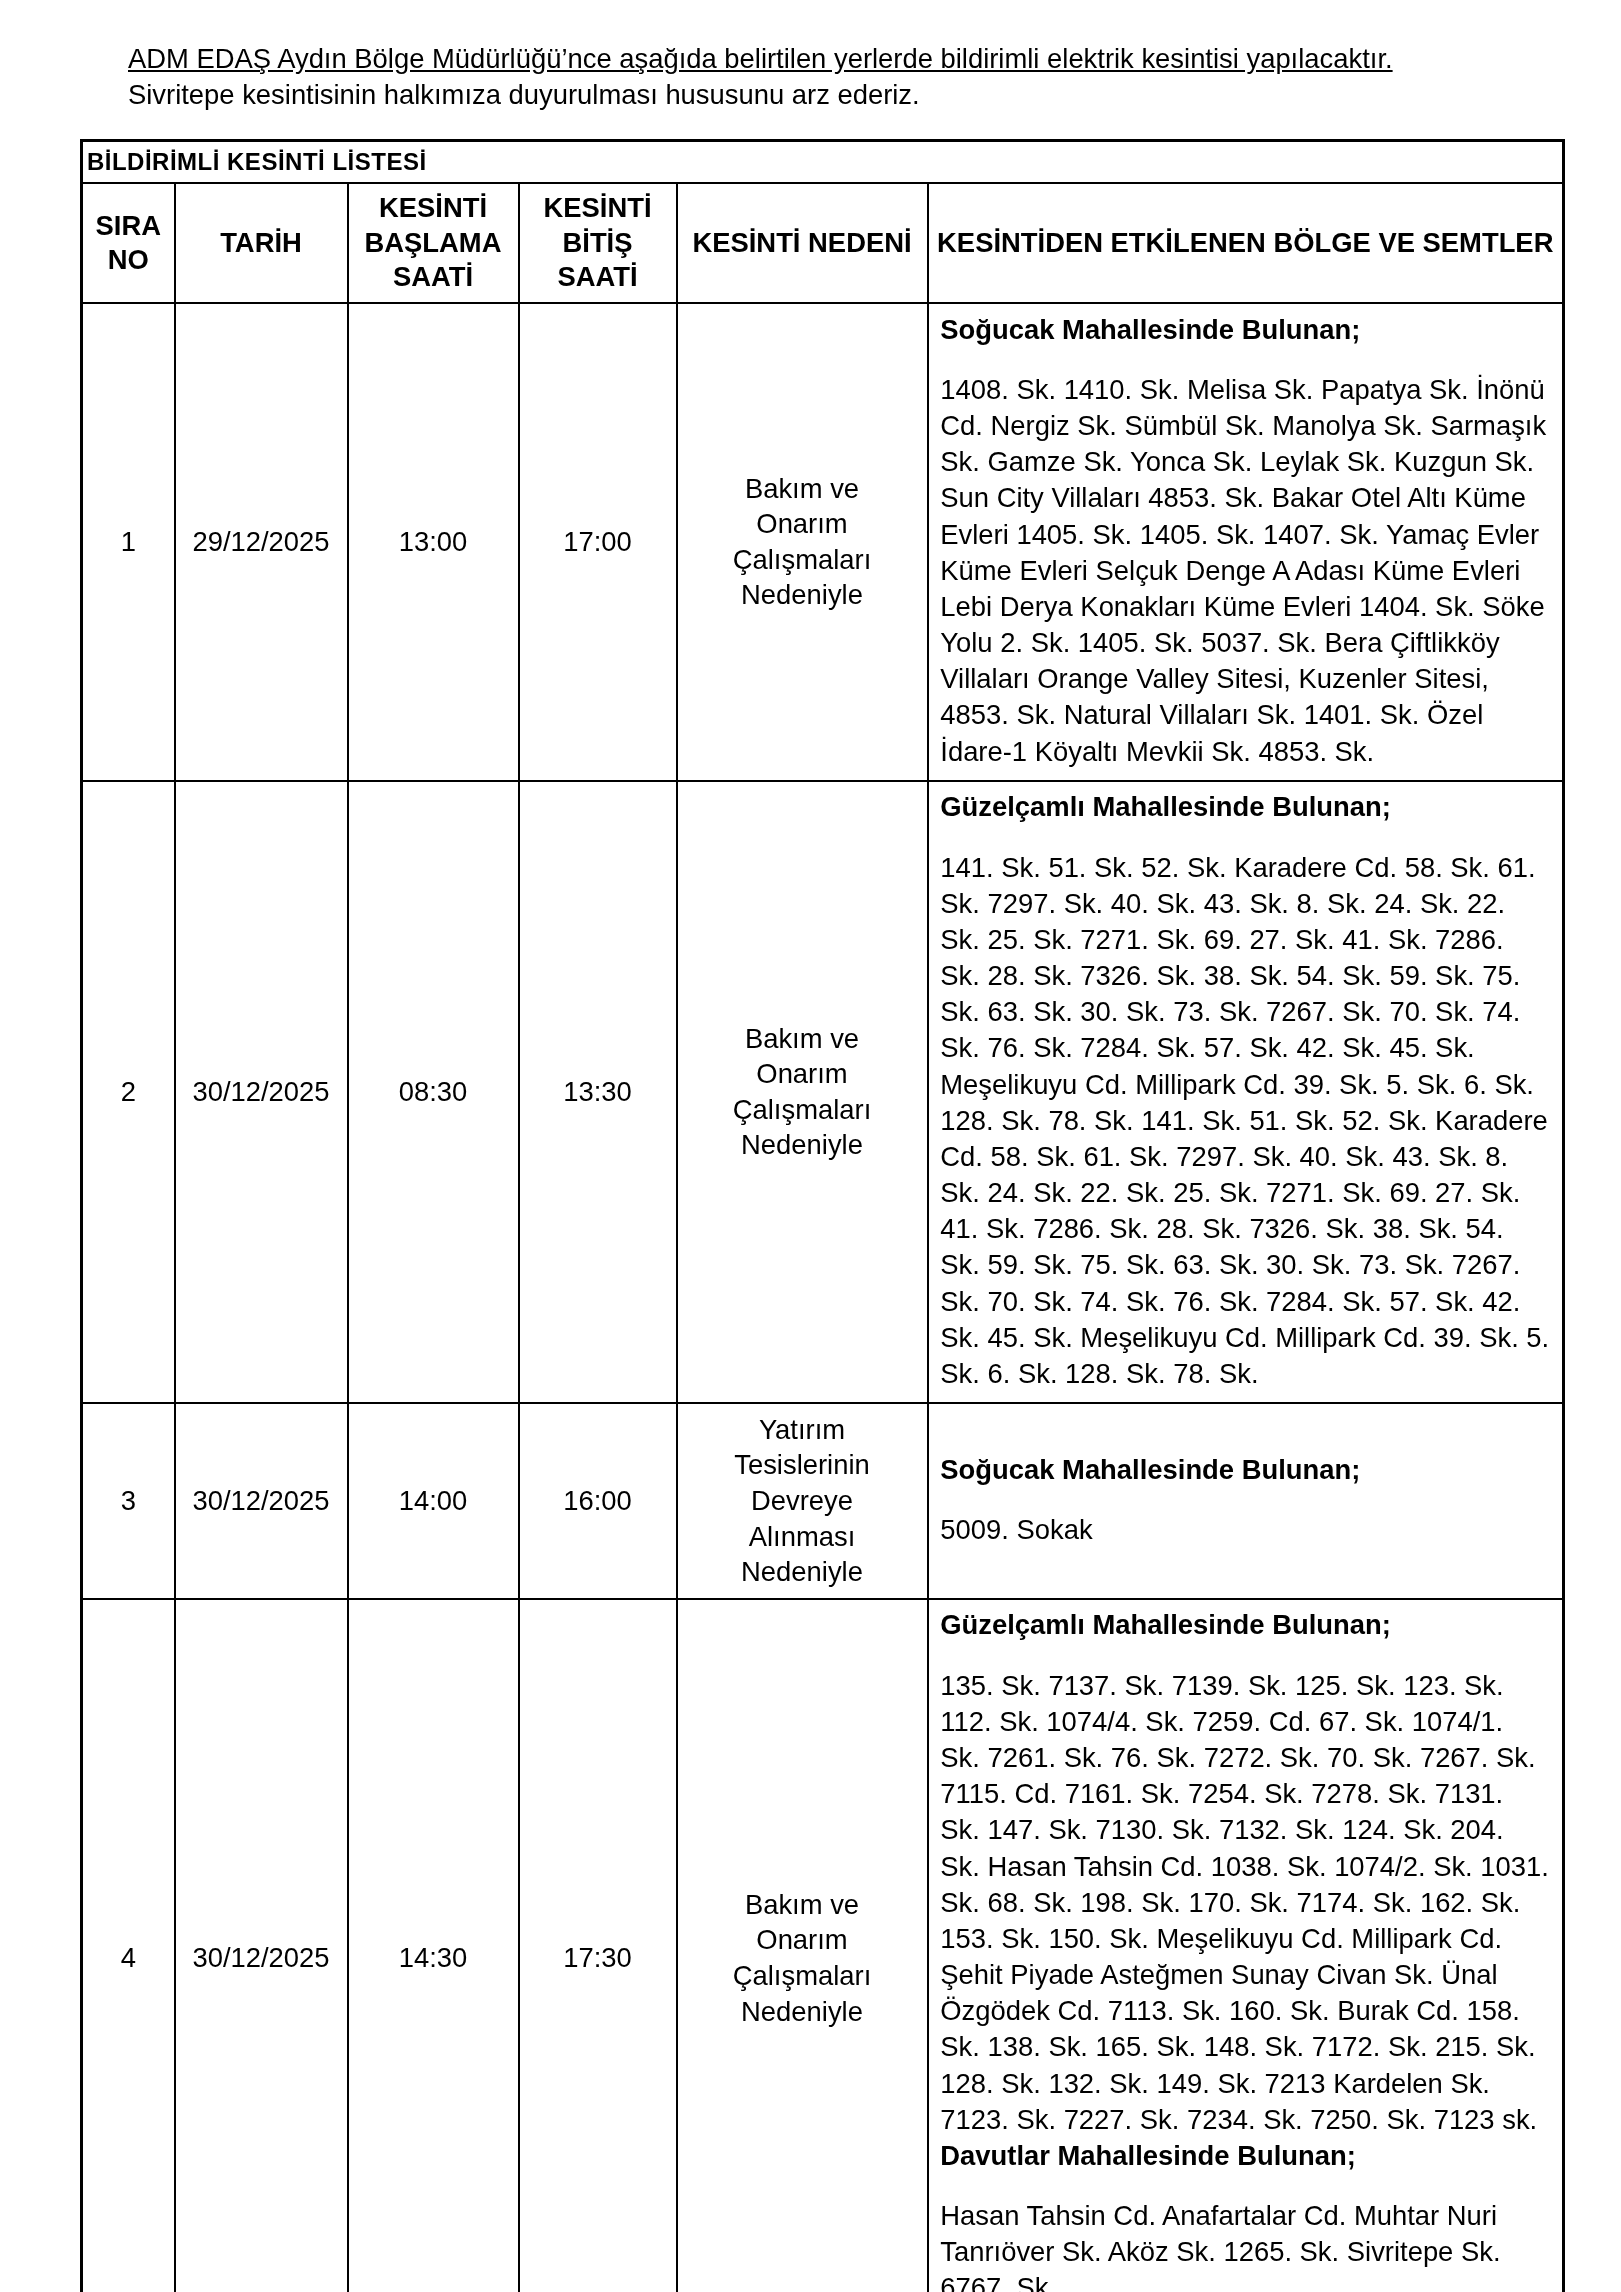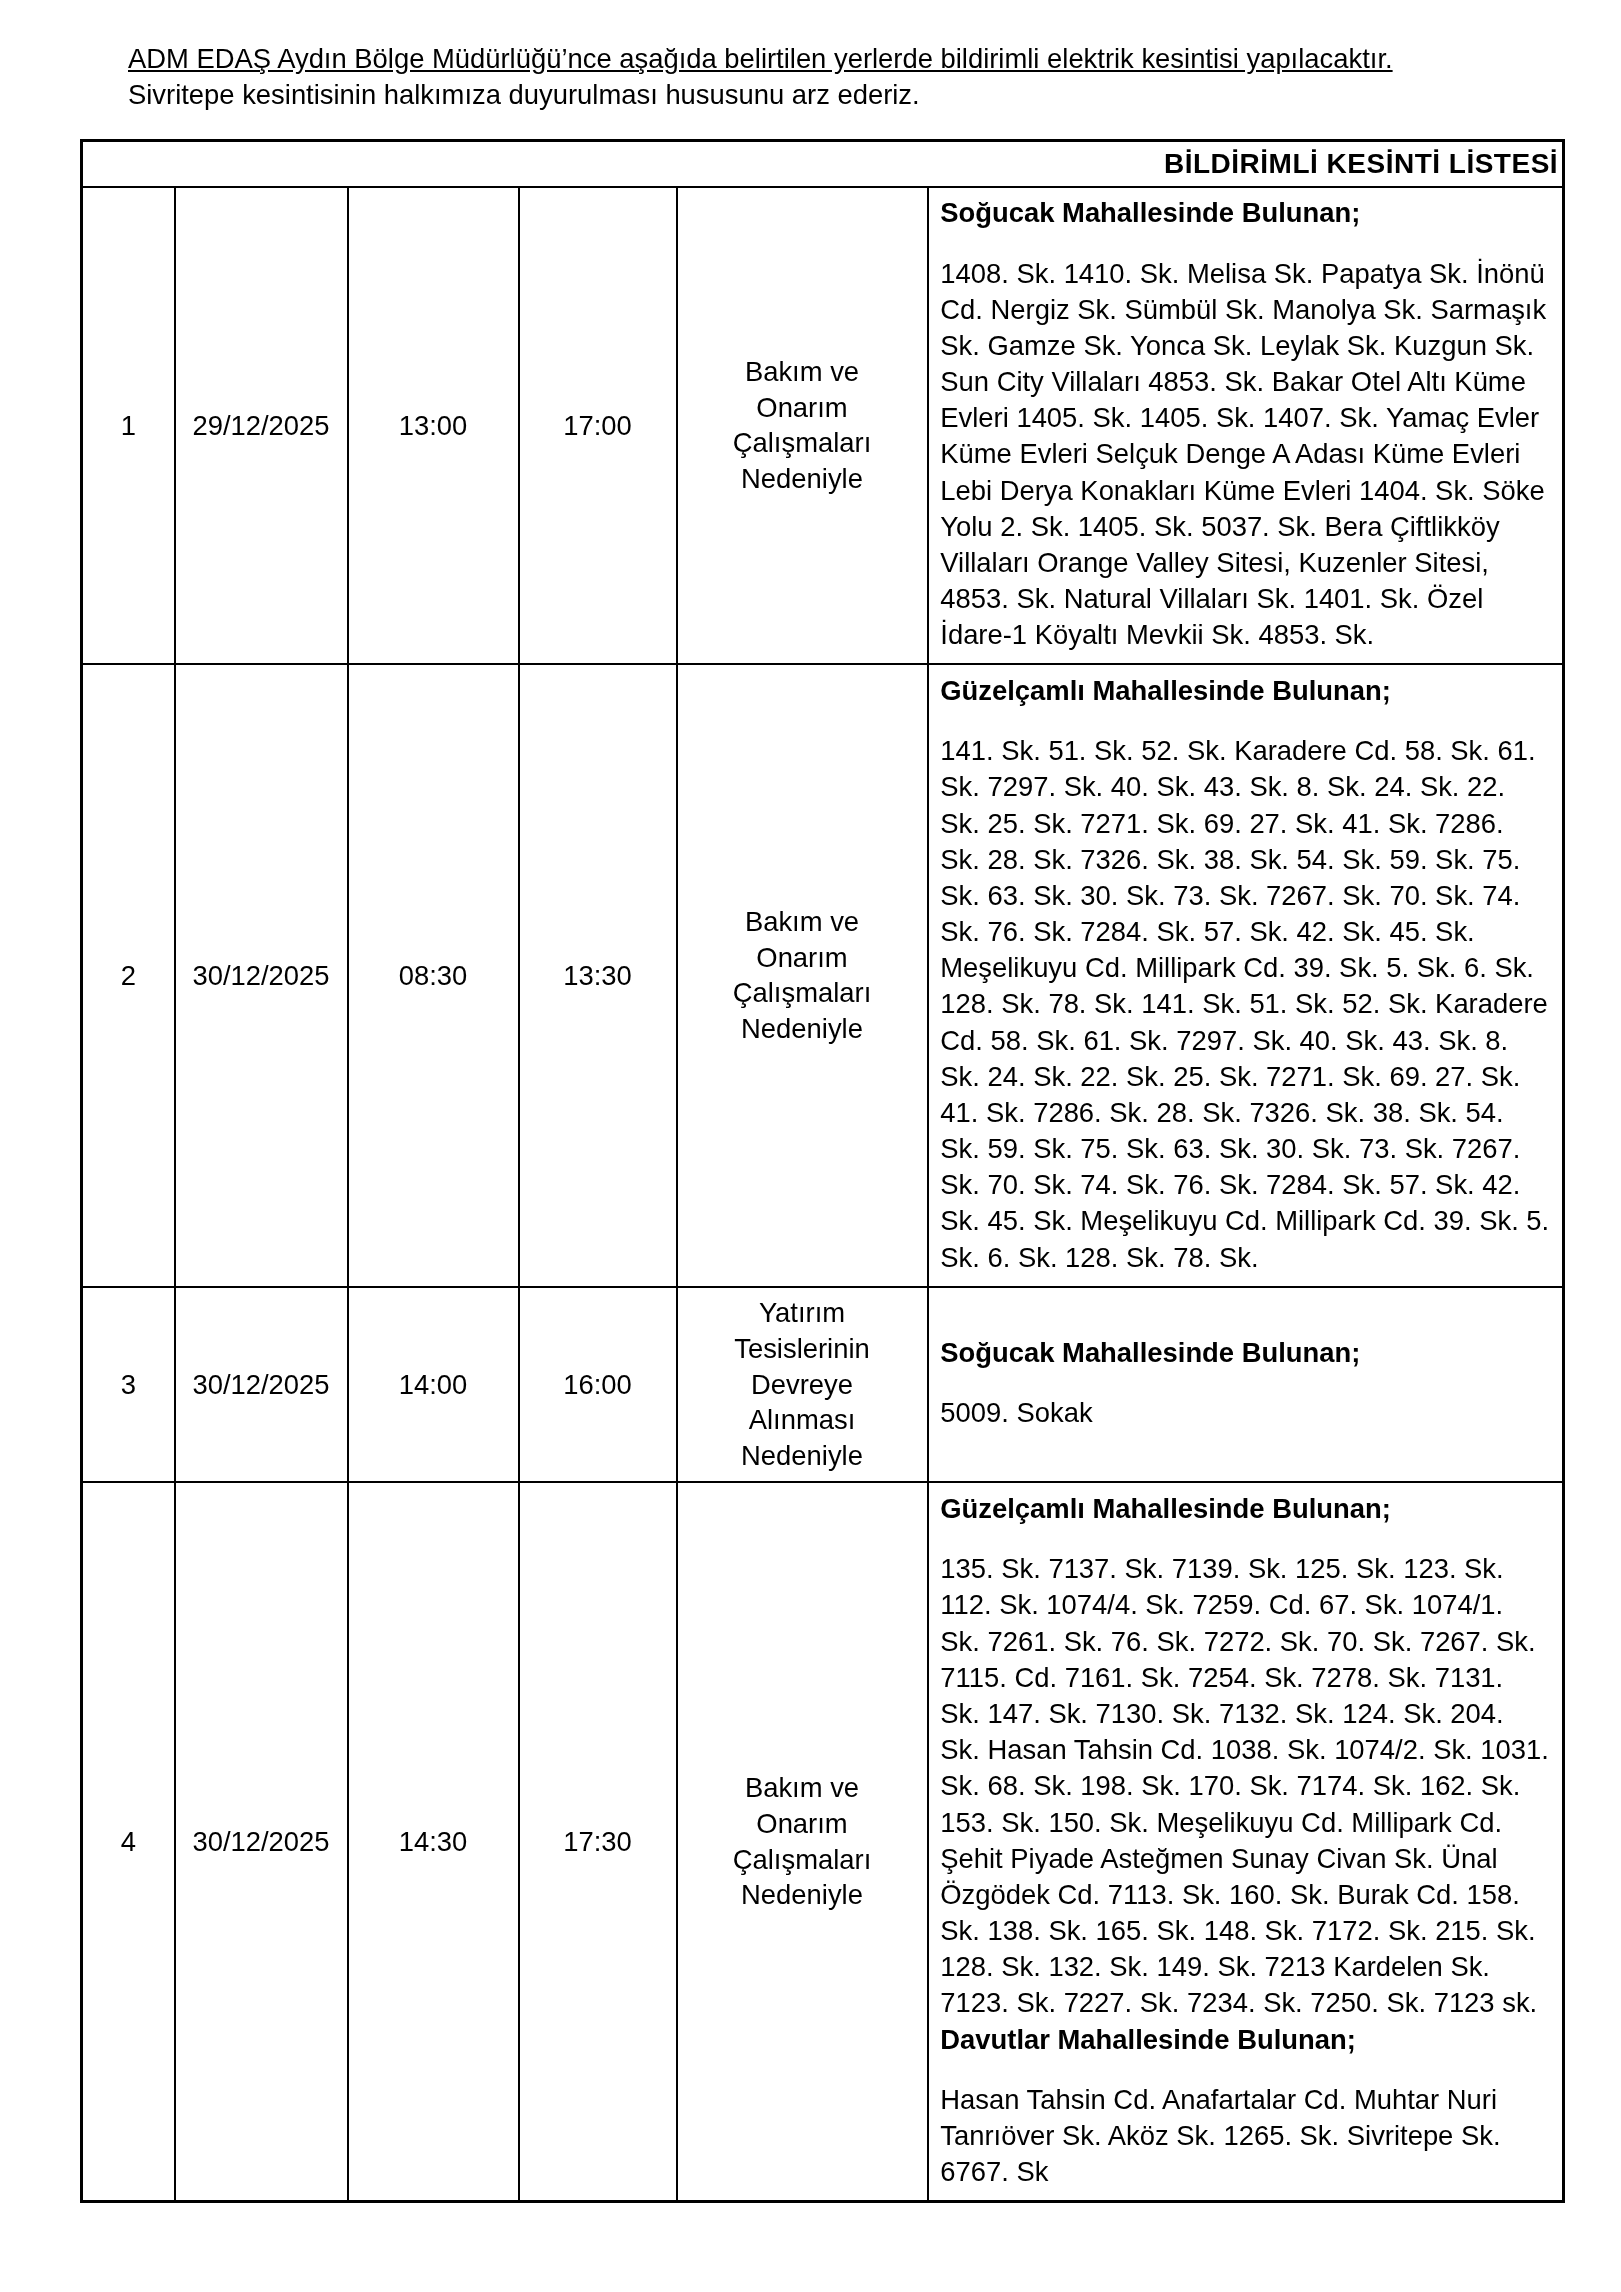--- a/index.html
+++ b/index.html
@@ -45,23 +45,23 @@
     table-layout: fixed;
     border: 3.9px solid #000;
     font-size: 27.4px;
   }
   table.kesinti td, table.kesinti th {
     border: 2px solid #000;
     vertical-align: middle;
     overflow: hidden;
   }
   .tbl-title {
-    font-size: 28px;
+    font-size: 24px;
     font-weight: bold;
-    text-align: right;
+    text-align: left;
     padding: 5.9px 3.9px;
     letter-spacing: 0.5px;
   }
   th.colhead {
     font-size: 27.4px;
     font-weight: bold;
     text-align: center;
     padding: 7.8px 5.9px;
     line-height: 1.25;
   }
@@ -107,20 +107,28 @@
       <col style="width:173px">
       <col style="width:171px">
       <col style="width:158px">
       <col style="width:251px">
       <col style="width:636px">
     </colgroup>
     <thead>
       <tr>
         <td class="tbl-title" colspan="6">BİLDİRİMLİ KESİNTİ LİSTESİ</td>
       </tr>
+      <tr>
+        <th class="colhead">SIRA NO</th>
+        <th class="colhead">TARİH</th>
+        <th class="colhead">KESİNTİ BAŞLAMA SAATİ</th>
+        <th class="colhead">KESİNTİ BİTİŞ SAATİ</th>
+        <th class="colhead">KESİNTİ NEDENİ</th>
+        <th class="colhead">KESİNTİDEN ETKİLENEN BÖLGE VE SEMTLER</th>
+      </tr>
     </thead>
     <tbody>
       <tr>
         <td class="c-center">1</td>
         <td class="c-center">29/12/2025</td>
         <td class="c-center">13:00</td>
         <td class="c-center">17:00</td>
         <td class="c-reason">Bakım ve Onarım Çalışmaları Nedeniyle</td>
         <td class="c-region">
           <span class="mah-head">Soğucak Mahallesinde Bulunan;</span>

